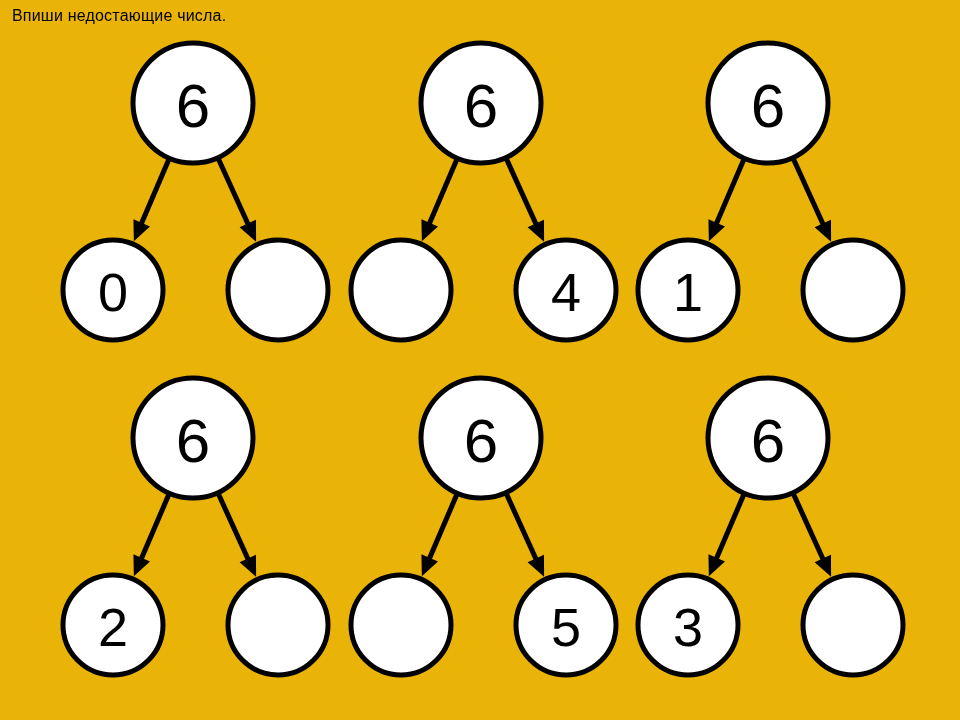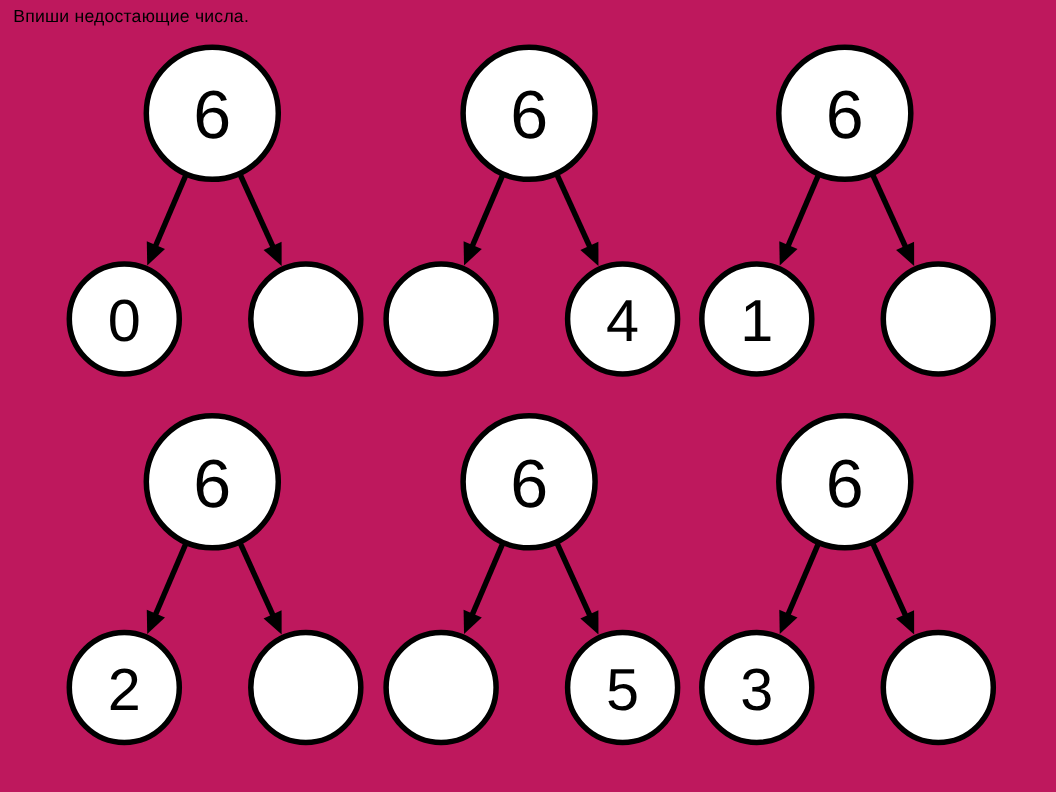--- a/index.html
+++ b/index.html
@@ -4,21 +4,21 @@
 <style>
   html, body {
     margin: 0;
     padding: 0;
     background: #ffffff;
   }
   #page {
     position: relative;
     width: 960px;
     height: 720px;
-    background: #be185d;
+    background: #eab308;
     overflow: hidden;
     font-family: "Liberation Sans", sans-serif;
   }
   #worksheet-title {
     position: absolute;
     left: 12px;
     top: 6px;
     font-size: 16px;
     line-height: 20px;
     color: #000000;

